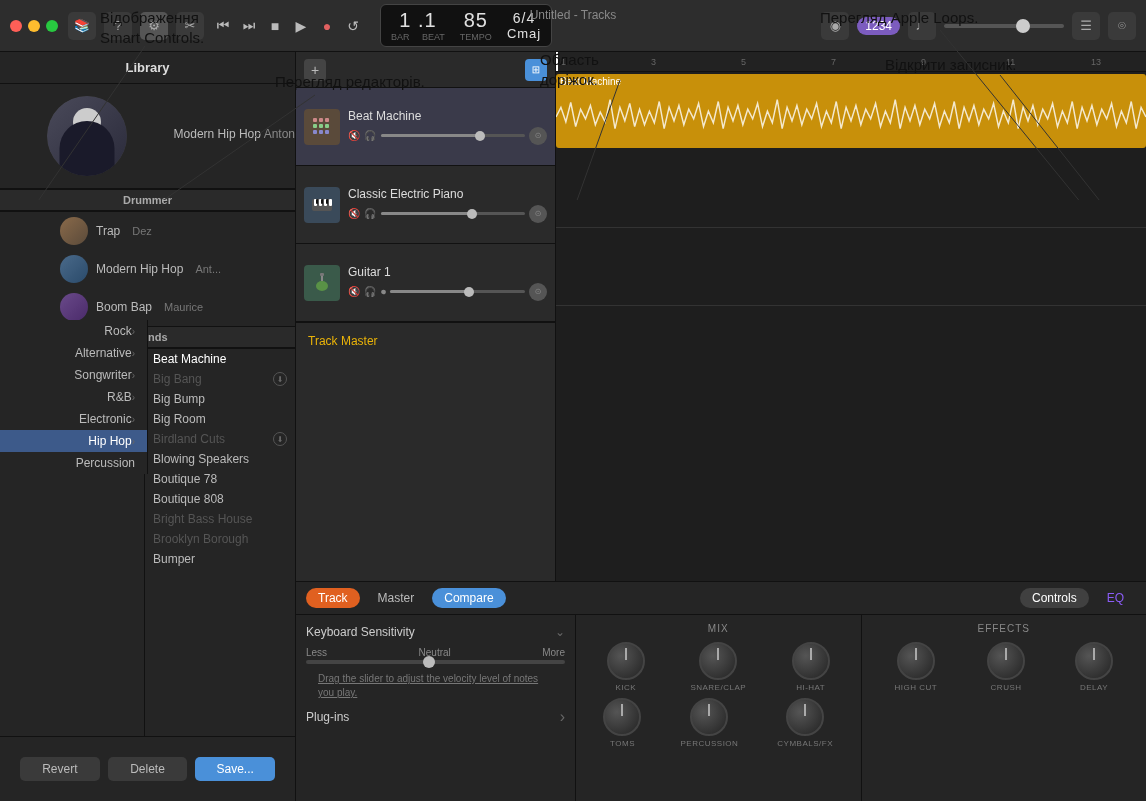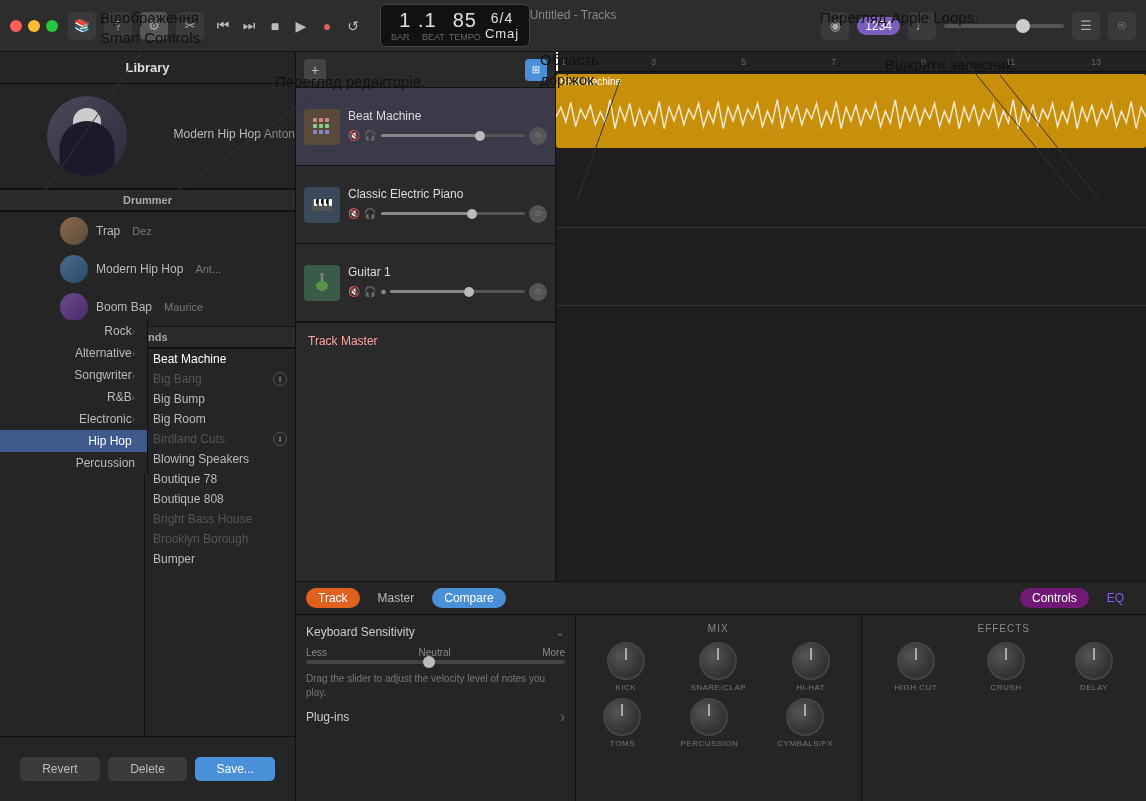--- a/index.html
+++ b/index.html
@@ -80,21 +80,21 @@
       color: #bbb;
       font-size: 14px;
     }
 
     .display-box {
       background: #111;
       border-radius: 6px;
       padding: 4px 10px;
       display: flex;
       align-items: center;
-      gap: 4px;
+      gap: 15px;
       margin: 0 8px;
       border: 1px solid #444;
     }
     .display-segment {
       text-align: center;
     }
     .display-value {
       font-size: 20px;
       color: #e0e0e0;
       font-weight: 300;
@@ -538,21 +538,21 @@
     .sc-tab-right {
       margin-left: auto;
       display: flex;
       gap: 6px;
     }
     .sc-tab-right .sc-tab {
       background: transparent;
       color: #8b5cf6;
     }
     .sc-tab-right .sc-tab.active {
-      background: #701a75;
+      background: #404040;
       color: #fff;
     }
 
     .smart-controls-body {
       display: flex;
       flex: 1;
       min-height: 0;
     }
 
     
@@ -596,22 +596,23 @@
       position: absolute;
       width: 12px; height: 12px;
       background: #bbb;
       border-radius: 50%;
       top: -4px;
       left: 45%;
     }
     .sc-description {
       font-size: 10px;
       color: #777;
-      margin: 6px 0;
+      margin: 6px 12px;
       line-height: 1.4;
+      text-decoration: underline;
     }
     .sc-plugins-row {
       display: flex;
       align-items: center;
       justify-content: space-between;
       margin-top: 8px;
     }
     .sc-plugins-label {
       font-size: 12px;
       color: #ccc;
@@ -1003,21 +1004,21 @@
               <div class="track-volume-slider">
                 <div class="track-vol-fill" style="width:60%;"></div>
                 <div class="track-vol-thumb" style="right:38%;"></div>
               </div>
               <div class="track-end-btn">⊙</div>
             </div>
           </div>
         </div>
 
         <div style="height:36px;display:flex;align-items:center;padding:0 12px;border-top:1px solid #111;">
-          <span style="font-size:12px;color:#fca5a5;">Track Master</span>
+          <span style="font-size:12px;color:#eab308;">Track Master</span>
         </div>
       </div>
 
       <div class="timeline-area">
         <div class="timeline-ruler">
           <div class="playhead"></div>
           <div class="ruler-mark" style="left:5px;">1</div>
           <div class="ruler-mark" style="left:95px;">3</div>
           <div class="ruler-mark" style="left:185px;">5</div>
           <div class="ruler-mark" style="left:275px;">7</div>

